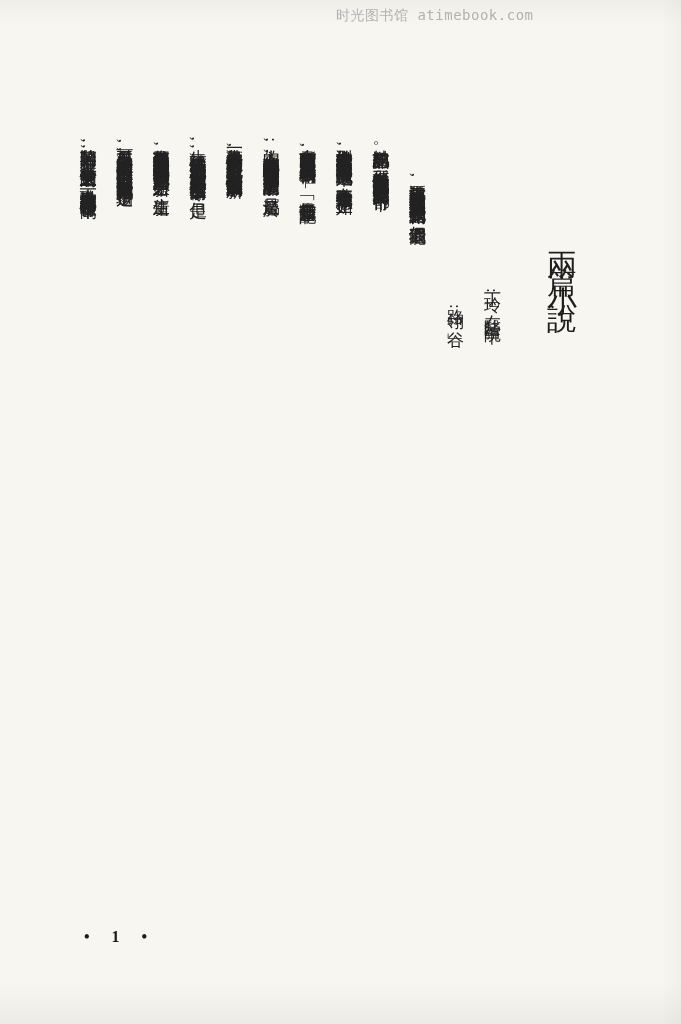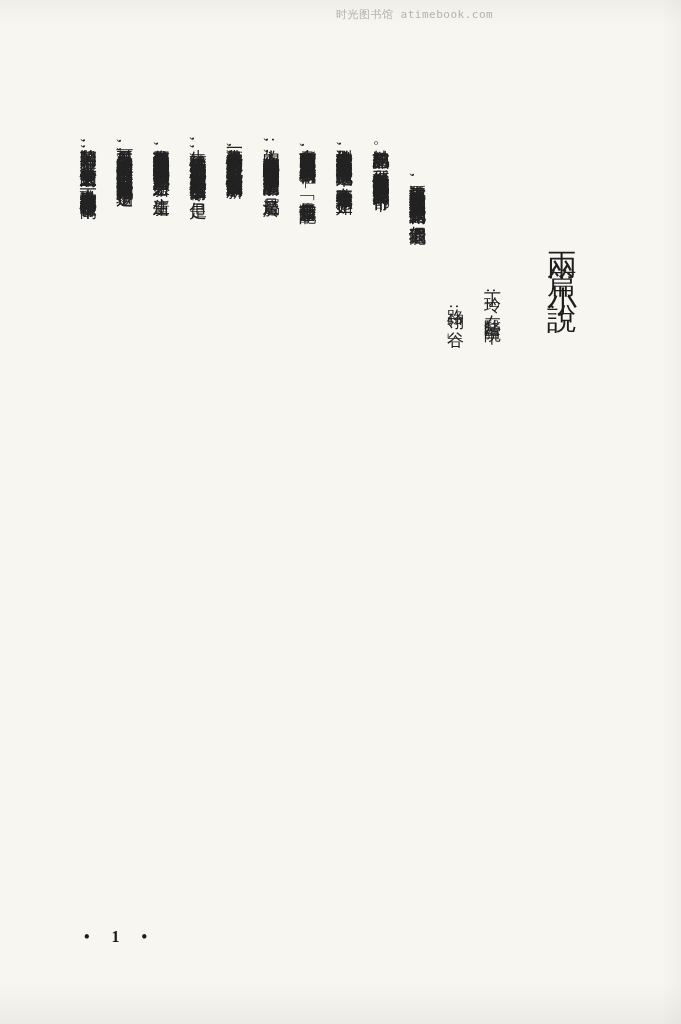--- a/index.html
+++ b/index.html
@@ -9,21 +9,21 @@
       linear-gradient(to bottom, rgba(90,88,80,0.05), rgba(90,88,80,0) 2.5%),
       linear-gradient(to left, rgba(90,88,80,0.04), rgba(90,88,80,0) 3%),
       linear-gradient(to top, rgba(90,88,80,0.07), rgba(90,88,80,0) 4%),
       #f7f6f1;
     font-family:"Liberation Serif","DejaVu Serif",serif;
     color:#262626;
   }
   .watermark{
     position:absolute;top:7px;left:336px;
     font-family:"DejaVu Sans Mono",monospace;
-    font-size:11px;letter-spacing:.5px;color:#b2b2b2;white-space:nowrap;
+    font-size:14px;letter-spacing:.5px;color:#b2b2b2;white-space:nowrap;
   }
   .title{
     position:absolute;top:228px;left:541px;
     writing-mode:vertical-rl;text-orientation:mixed;
     font-size:30px;letter-spacing:17px;color:#1f1f1f;
     white-space:nowrap;
   }
   .bylines{
     position:absolute;top:279px;left:437px;
     writing-mode:vertical-rl;text-orientation:mixed;

